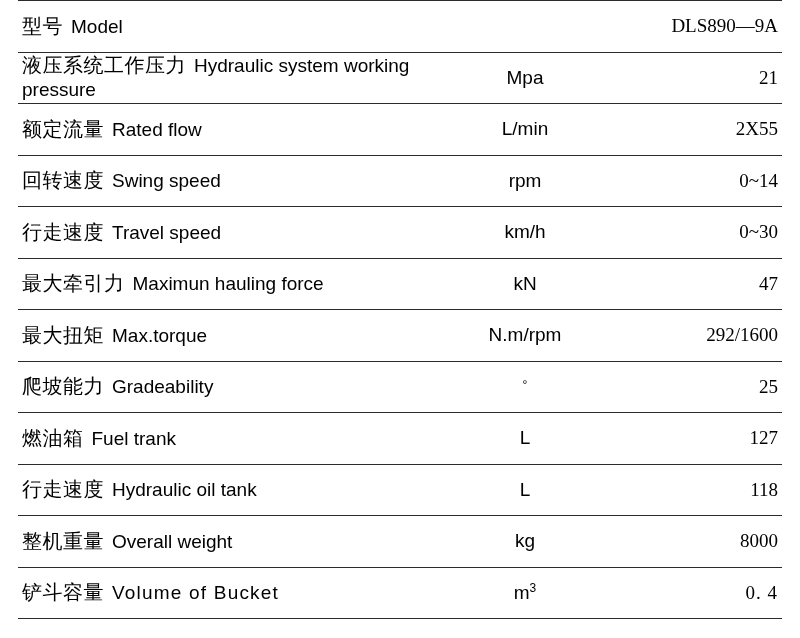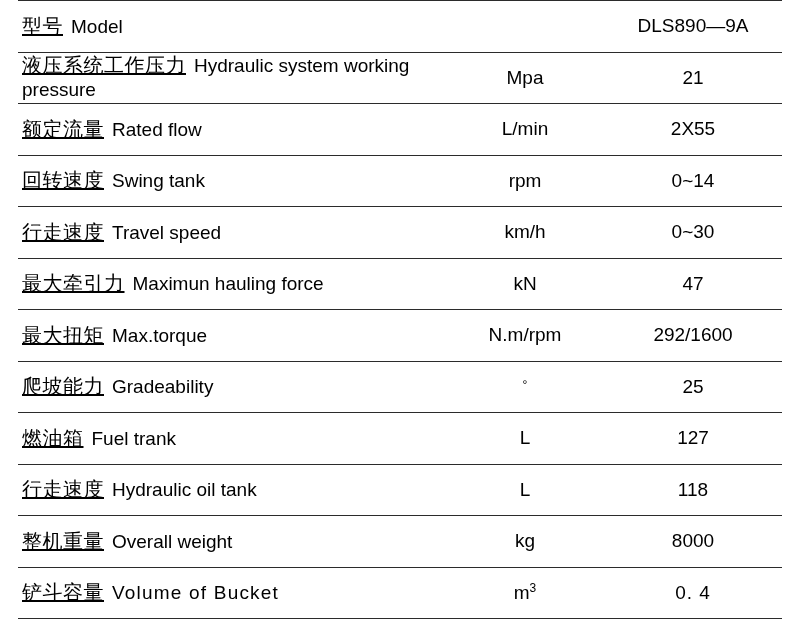--- a/index.html
+++ b/index.html
@@ -37,26 +37,26 @@
     width: 420px;
     text-align: left;
     padding-left: 10px;
   }
   .col-unit {
     width: 150px;
     text-align: center;
   }
   .col-value {
     width: 170px;
-    text-align: center;
+    text-align: right;
+    font-family: Liberation Serif, serif;
   }
   .cn {
     font-size: 20px;
     letter-spacing: 0.5px;
-    text-decoration: underline;
   }
   .en {
     font-size: 19px;
     margin-left: 8px;
   }
   .en.wide {
     letter-spacing: 1.2px;
   }
   .unit-bold {
     font-weight: normal;
@@ -108,21 +108,21 @@
       </td>
       <td class="col-unit">
         <span>L/min</span>
       </td>
       <td class="col-value">
         <span>2X55</span>
       </td>
     </tr>
     <tr>
       <td class="col-name">
-        <span class="cn">回转速度</span><span class="en">Swing tank</span>
+        <span class="cn">回转速度</span><span class="en">Swing speed</span>
       </td>
       <td class="col-unit">
         <span>rpm</span>
       </td>
       <td class="col-value">
         <span>0~14</span>
       </td>
     </tr>
     <tr>
       <td class="col-name">

